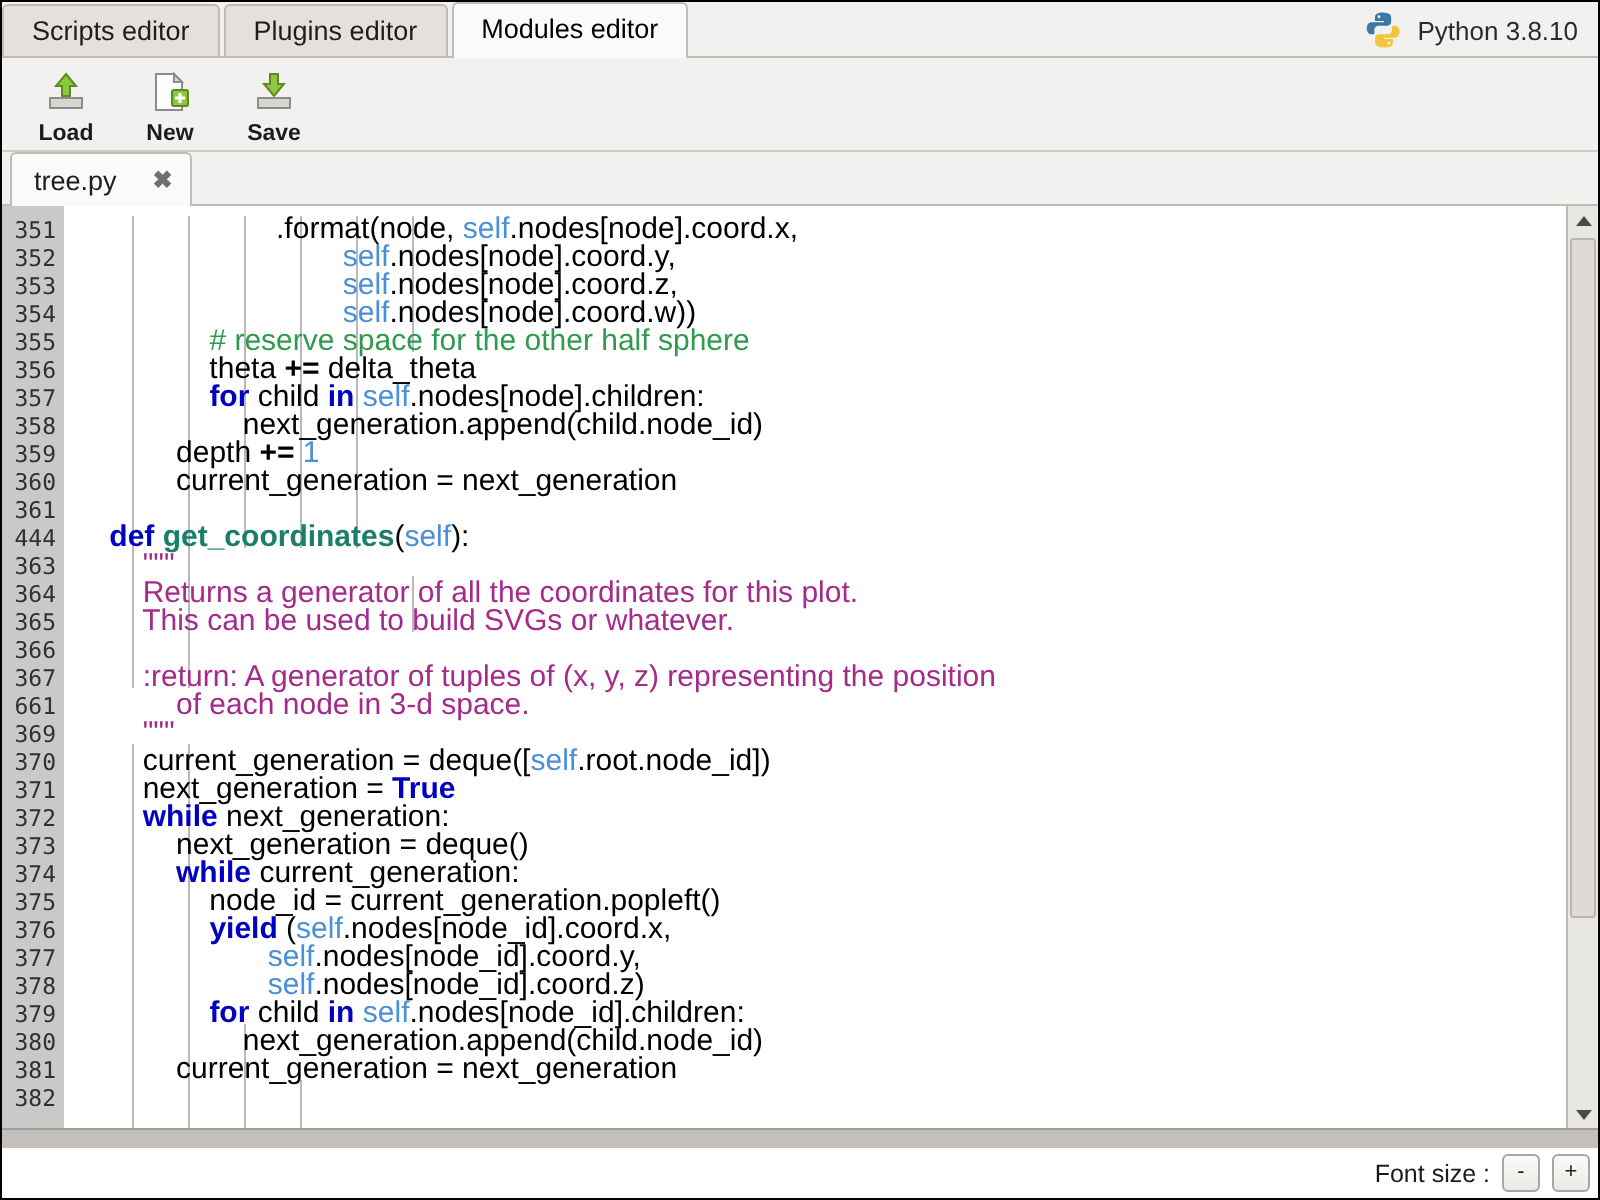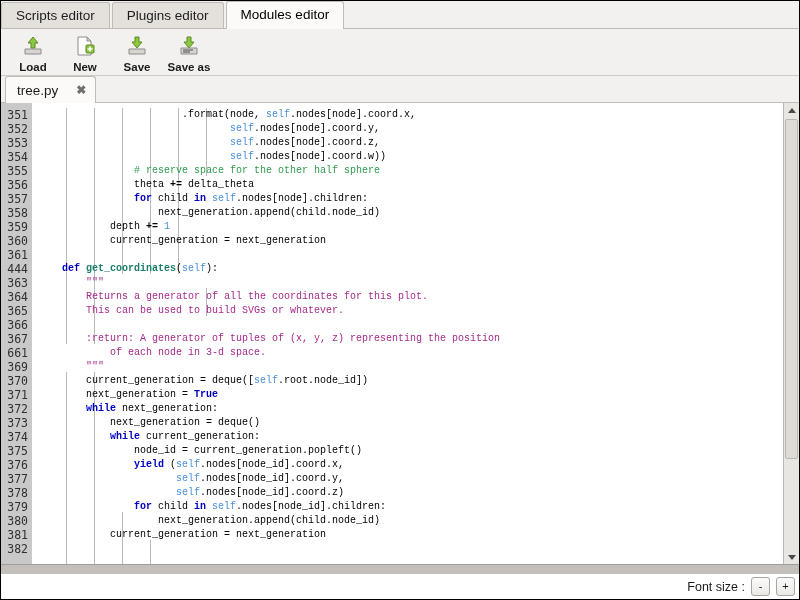--- a/index.html
+++ b/index.html
@@ -154,22 +154,22 @@
     flex: 1 1 auto;
     position: relative;
     background: #ffffff;
     overflow: hidden;
     padding: 5px 0 0 0;
     box-sizing: border-box;
   }
   .guides { position:absolute; top:0; left:0; right:0; bottom:0; pointer-events:none; }
   .codelines {
     position: relative;
-    font-family: Liberation Mono, monospace;
-    font-size: 10px;
+    font-family: Liberation Sans, sans-serif;
+    font-size: 15px;
     line-height: 14px;
     white-space: pre;
     color: #000000;
     z-index: 2;
   }
   .codelines .ln { height: 14px; padding-left: 6px; }
 
   
   .t-kw   { color:#0000c0; font-weight:bold; }
   .t-self { color:#4a90d9; }
@@ -245,20 +245,29 @@
 </head>
 <body>
 
 <div id="app">
 
   <div class="topbar">
     <div class="ntab">Scripts editor</div>
     <div class="ntab">Plugins editor</div>
     <div class="ntab active">Modules editor</div>
 
+    <div class="topbar-right">
+      <span>
+        <svg class="pylogo" width="20" height="20" viewBox="0 0 24 24">
+          <path d="M11.9 1.5c-1.9 0-3.4.3-4.2.8-.8.5-1.1 1.2-1.1 2v2.3h5.4v.7H4.6c-1.2 0-2.2.6-2.6 1.8-.5 1.3-.5 2.2 0 3.6.4 1.2 1.1 1.9 2.3 1.9h1.9v-2.7c0-1.3 1.2-2.5 2.6-2.5h5.3c1.2 0 2.2-1 2.2-2.2V4.3c0-1.2-1-2.1-2.2-2.3-.8-.2-1.6-.3-2.2-.5zM9 3.2c.5 0 .9.4.9.9s-.4.9-.9.9-.9-.4-.9-.9.4-.9.9-.9z" fill="#3b78a8"></path>
+          <path d="M12.1 22.5c1.9 0 3.4-.3 4.2-.8.8-.5 1.1-1.2 1.1-2v-2.3h-5.4v-.7h6.4c1.2 0 2.2-.6 2.6-1.8.5-1.3.5-2.2 0-3.6-.4-1.2-1.1-1.9-2.3-1.9h-1.9v2.7c0 1.3-1.2 2.5-2.6 2.5H8.9c-1.2 0-2.2 1-2.2 2.2v2.9c0 1.2 1 2.1 2.2 2.3.8.2 1.6.3 2.2.5zM15 20.8c-.5 0-.9-.4-.9-.9s.4-.9.9-.9.9.4.9.9-.4.9-.9.9z" fill="#f2c63c"></path>
+        </svg>
+      </span>
+      <span>Python 3.8.10</span>
+    </div>
   </div>
 
   <div class="toolbar">
 
     <div class="tbtn">
       <span class="ic">
         <svg width="22" height="22" viewBox="0 0 22 22">
           <path d="M11 2l5 6h-3v5H9V8H6z" fill="#8dc63f" stroke="#5d8a23" stroke-width="1"></path>
           <path d="M3 14h16v5H3z" fill="#d8d5d0" stroke="#8c8c8c" stroke-width="1"></path>
         </svg>
@@ -281,30 +290,20 @@
     <div class="tbtn">
       <span class="ic">
         <svg width="22" height="22" viewBox="0 0 22 22">
           <path d="M9 2h4v5h3l-5 6-5-6h3z" fill="#8dc63f" stroke="#5d8a23" stroke-width="1"></path>
           <path d="M3 14h16v5H3z" fill="#d8d5d0" stroke="#8c8c8c" stroke-width="1"></path>
         </svg>
       </span>
       <span class="lbl">Save</span>
     </div>
 
-    <div class="tbtn">
-      <span class="ic">
-        <svg width="22" height="22" viewBox="0 0 22 22">
-          <path d="M9 2h4v5h3l-5 6-5-6h3z" fill="#8dc63f" stroke="#5d8a23" stroke-width="1"></path>
-          <path d="M3 13h16v6H3z" fill="#d8d5d0" stroke="#8c8c8c" stroke-width="1"></path>
-          <path d="M5 15h10M5 17h7" stroke="#4a4a4a" stroke-width="1"></path>
-        </svg>
-      </span>
-      <span class="lbl">Save as</span>
-    </div>
 
   </div>
 
   <div class="filetabs">
     <div class="ftab">
       <span class="fname">tree.py</span>
       <span class="fclose">✖</span>
     </div>
   </div>
 

